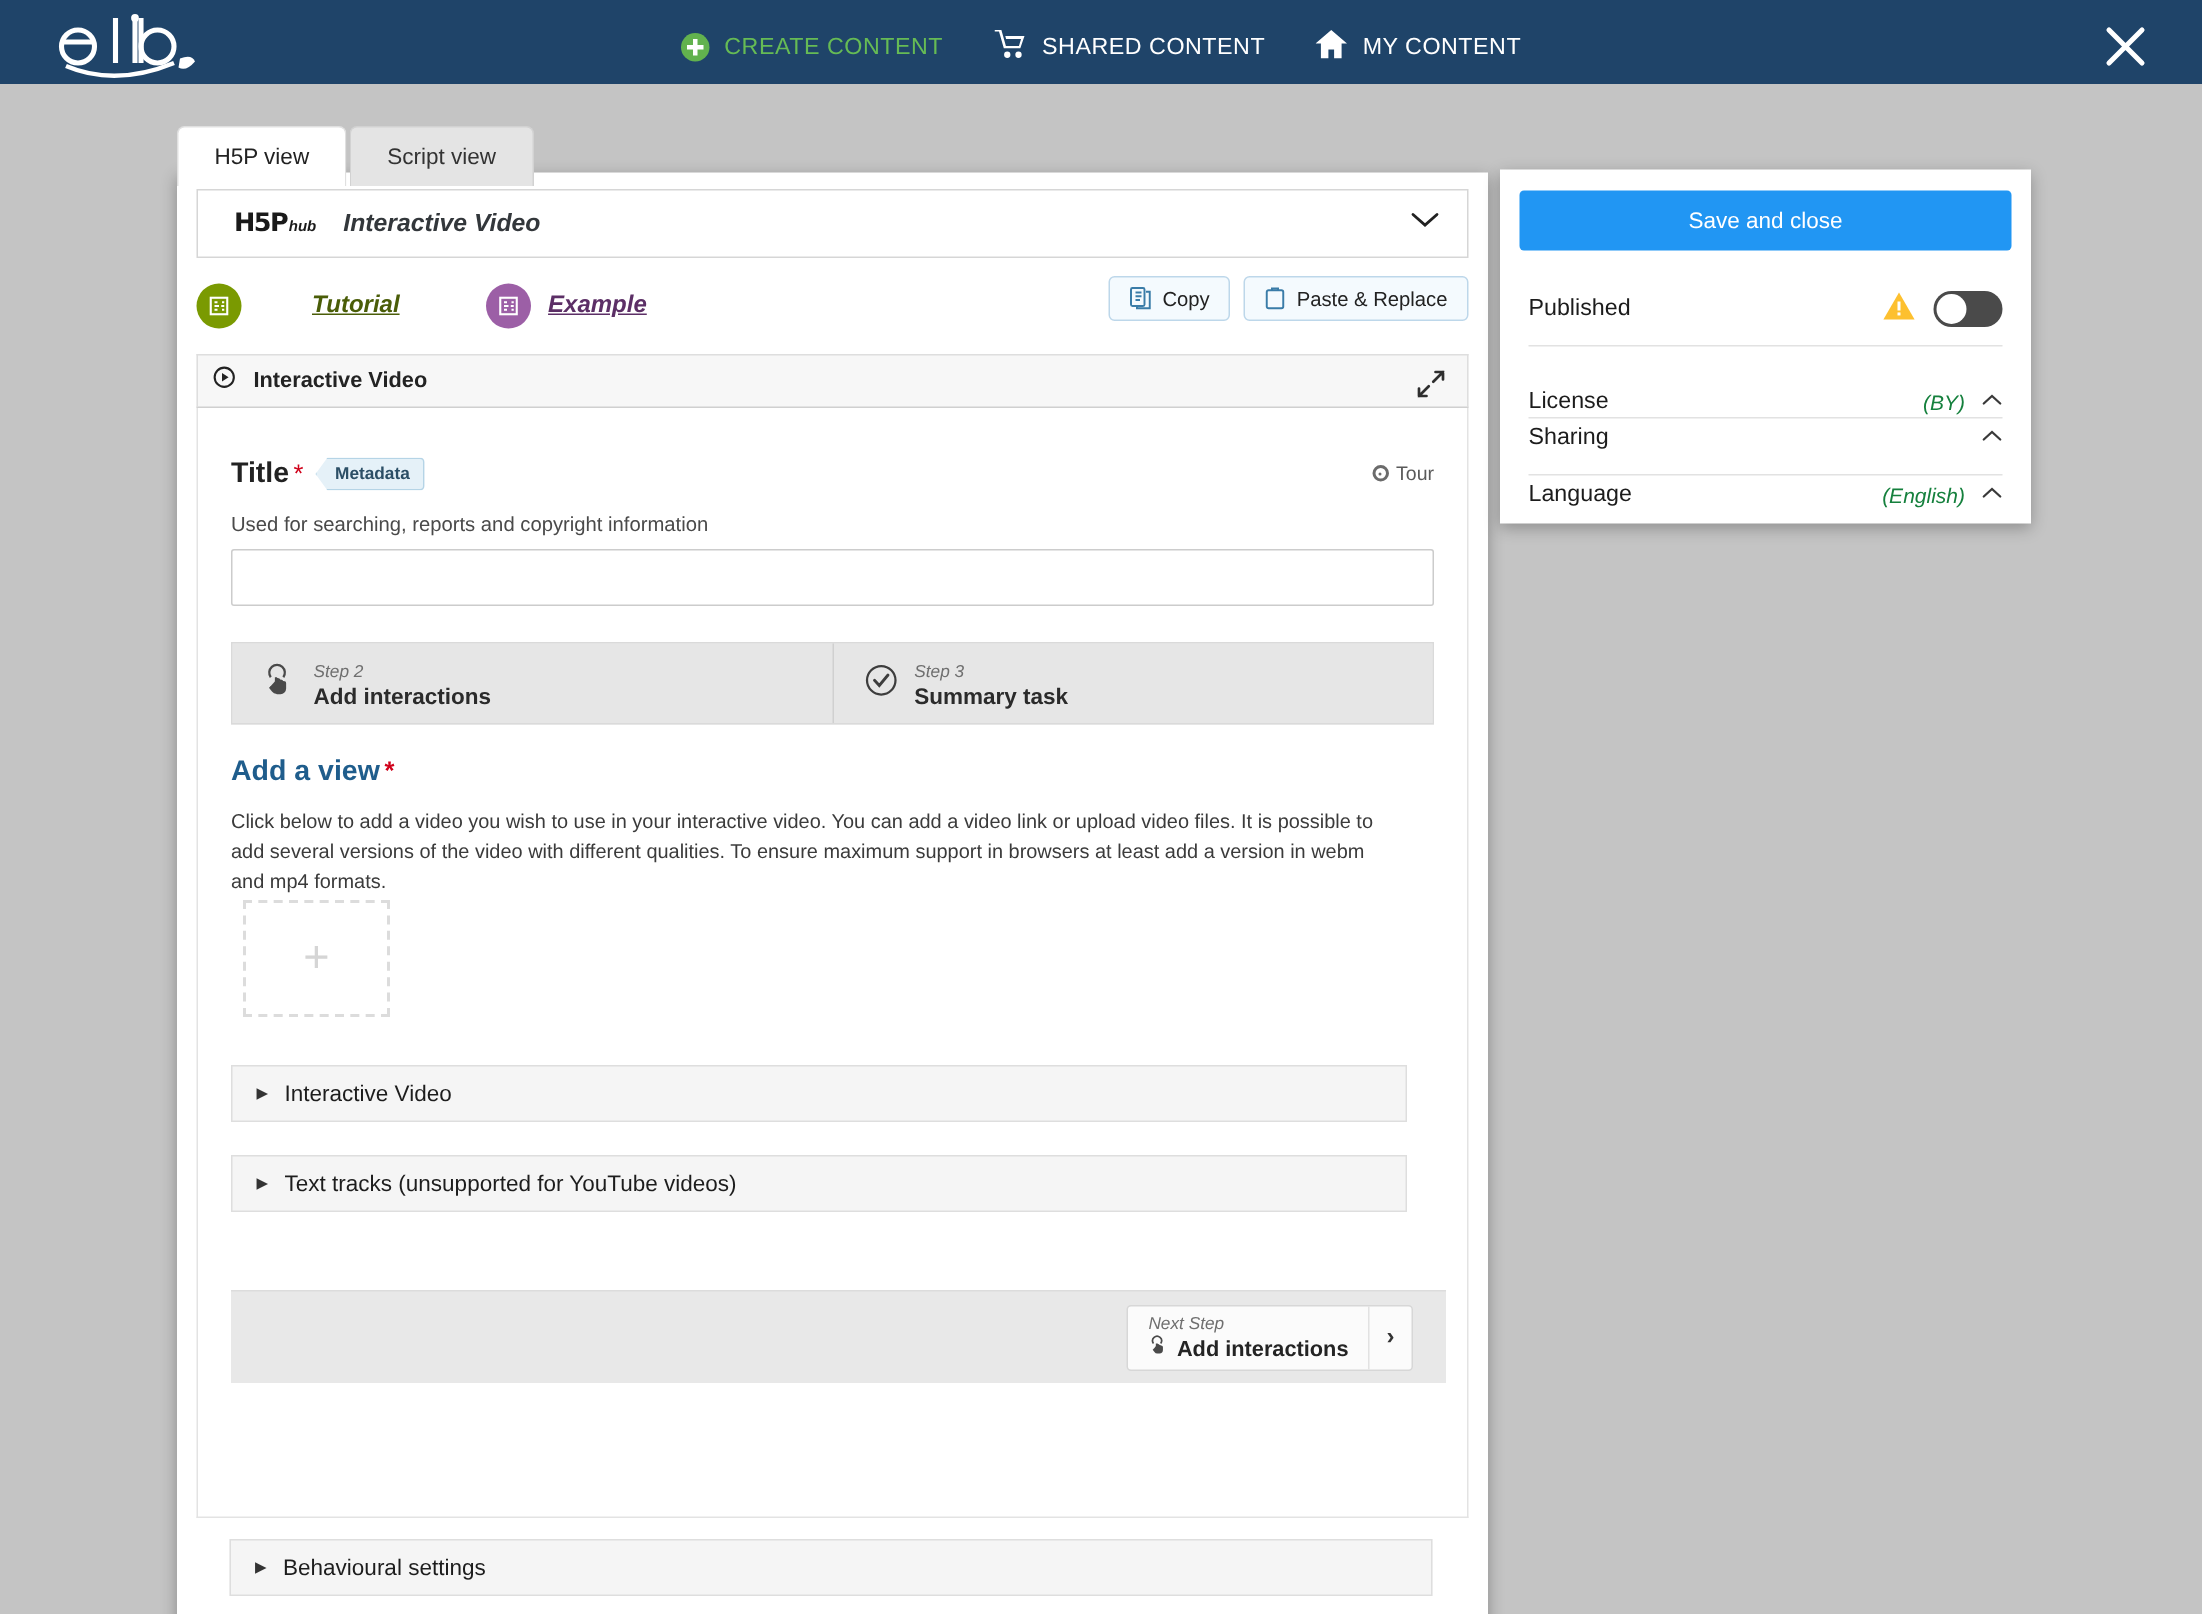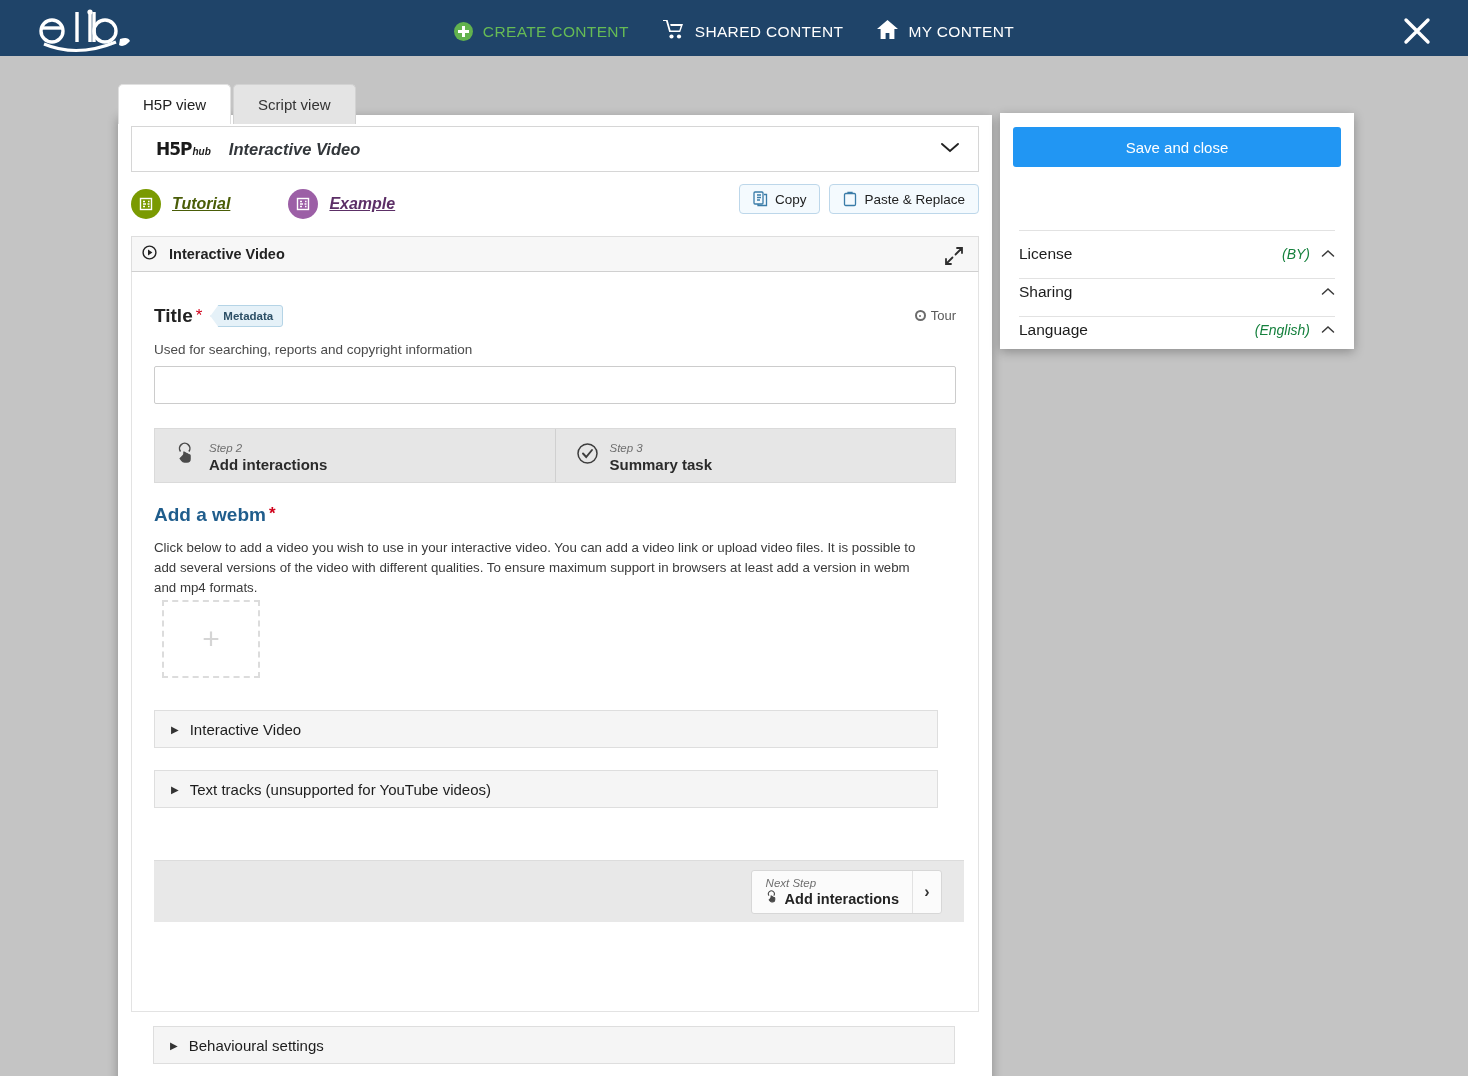--- a/index.html
+++ b/index.html
@@ -99,21 +99,21 @@
     display: flex; align-items: center; justify-content: center;
     color: #fff; font-size: 8px; font-weight: bold; line-height: 7px; letter-spacing: .3px;
     font-family: "DejaVu Sans Mono", monospace;
   }
   .badge-ico.green { background: #7a9a01; }
   .badge-ico.purple { background: #9c5fa6; }
   .link-text {
     font-size: 16px; font-weight: bold; font-style: italic;
     text-decoration: underline; color: #3c3c3c;
   }
-  .link-item.green .link-text { color: #4a5d08; }
+  .link-item.green .link-text { color: #4a5d08; margin-left: 36px; }
   .link-item.purple .link-text { color: #5c2f66; }
 
   .copy-btns { position: absolute; right: 0; top: 58px; display: flex; gap: 9px; }
   .cbtn {
     display: flex; align-items: center; gap: 7px;
     padding: 6px 13px; border: 1px solid #bdd7ea; border-radius: 4px;
     background: #f4fafe; font-size: 13.5px; color: #222; cursor: pointer;
   }
   .cbtn svg { display: block; }
 
@@ -242,21 +242,21 @@
   .prow {
     position: absolute; left: 19px; width: 316px; height: 48px;
     display: flex; align-items: center; justify-content: space-between;
   }
   .prow .plabel { font-size: 15.5px; color: #1c1c1c; }
   .prow .pval { font-size: 14px; font-style: italic; color: #15803d; margin-right: 11px; }
   .prow .right { display: flex; align-items: center; }
   .pdiv { position: absolute; left: 19px; width: 316px; height: 1px; background: #e2e2e2; }
   .row-pub { top: 69px; }
   .div1 { top: 117px; }
-  .row-lic { top: 117px; }
+  .row-lic { top: 131px; }
   .div2 { top: 165px; }
   .row-sha { top: 155px; }
   .div3 { top: 203px; }
   .row-lan { top: 193px; }
   .warn-tri { margin-right: 12px; }
   .toggle {
     width: 46px; height: 24px; border-radius: 12px; background: #4a4a4a;
     position: relative; cursor: pointer;
   }
   .toggle .knob {
@@ -442,21 +442,21 @@
               </svg>
             </span>
             <span class="step-txt">
               <span class="sn">Step 3</span><br>
               <span class="st">Summary task</span>
             </span>
           </div>
         </div>
 
         <div class="addvid-h">
-          <span>Add a webm</span><span class="req">*</span>
+          <span>Add a view</span><span class="req">*</span>
         </div>
         <div class="addvid-p">Click below to add a video you wish to use in your interactive video. You can add a video link or upload video files. It is possible to add several versions of the video with different qualities. To ensure maximum support in browsers at least add a version in webm and mp4 formats.</div>
 
         <div class="dropzone">
           <span class="pl">+</span>
         </div>
 
         <div class="acc acc1">
           <span class="caret">▶</span>
           <span class="acctext">Interactive Video</span>
@@ -490,20 +490,35 @@
         <span class="caret">▶</span>
         <span class="acctext">Behavioural settings</span>
       </div>
 
     </div>
   </div>
 
   <div class="rpanel">
     <button class="saveclose">Save and close</button>
 
+    <div class="prow row-pub">
+      <span class="plabel">Published</span>
+      <span class="right">
+        <span class="warn-tri">
+          <svg width="22" height="20" viewBox="0 0 22 20">
+            <path d="M11 1 L21.4 19 H0.6 Z" fill="#fdc02f"></path>
+            <rect x="10" y="7" width="2" height="6" fill="#ffffff"></rect>
+            <rect x="10" y="14.3" width="2" height="2" fill="#ffffff"></rect>
+          </svg>
+        </span>
+        <span class="toggle">
+          <span class="knob"></span>
+        </span>
+      </span>
+    </div>
     <div class="pdiv div1"></div>
 
     <div class="prow row-lic">
       <span class="plabel">License</span>
       <span class="right">
         <span class="pval">(BY)</span>
         <span class="chev-up">
           <svg width="14" height="9" viewBox="0 0 14 9" stroke="#3a3a3a" stroke-width="1.5" fill="none" stroke-linecap="round">
               <path d="M1.5 7 L7 2 L12.5 7"></path>
             </svg>

